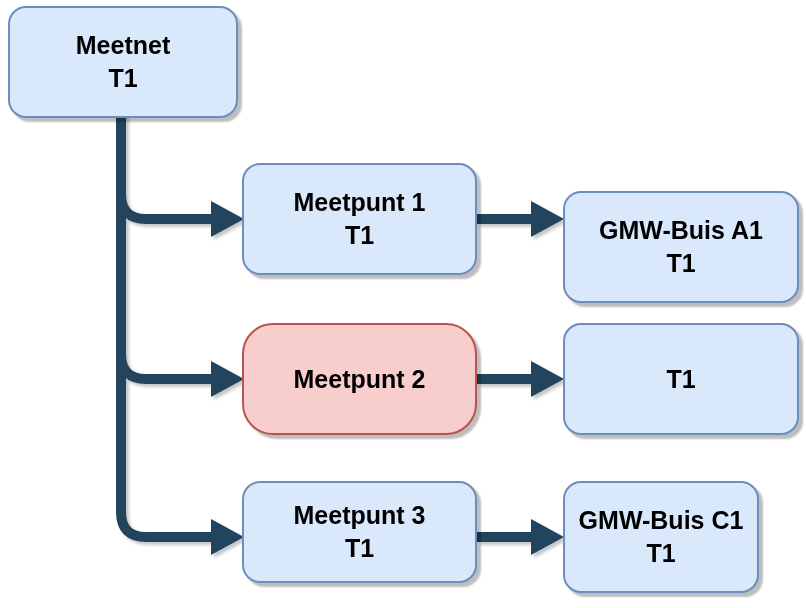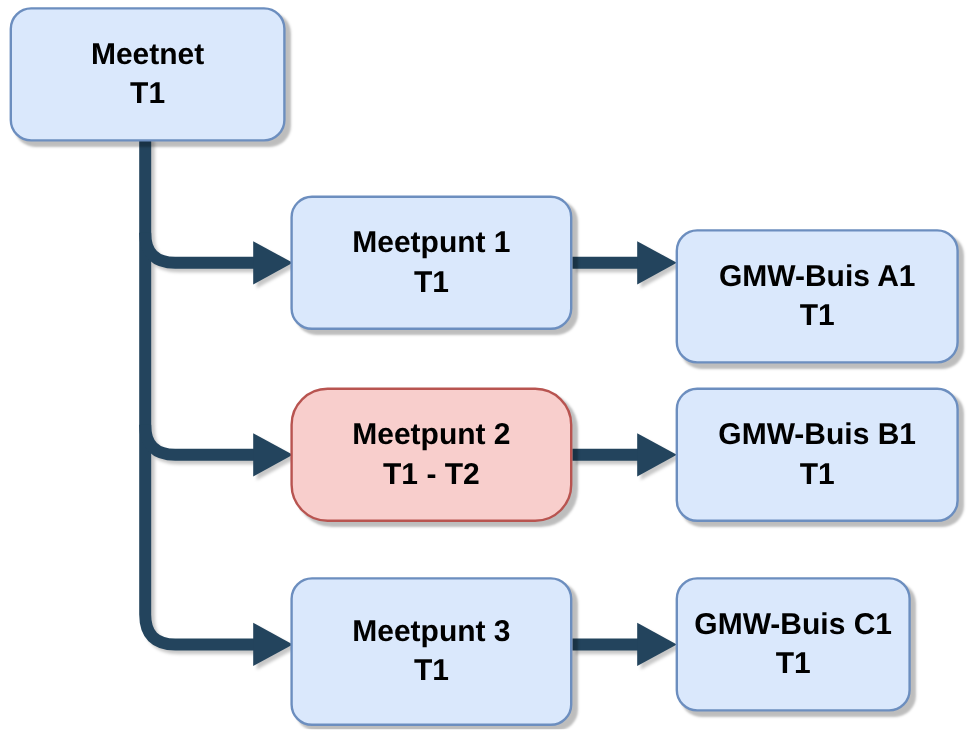--- a/index.html
+++ b/index.html
@@ -57,21 +57,21 @@
     border-color: var(--node-border-blue, #6c8ebf);
   }
   .node.red {
     background: var(--node-fill-red, #f8cecc);
     border-color: var(--node-border-red, #b85450);
     border-radius: 31px;
   }
   .n-meetnet { left: 8px;   top: 6px;   width: 230px; height: 112px; }
   .n-mp1     { left: 242px; top: 163px; width: 235px; height: 112px; align-items: center; }
   .n-mp2     { left: 242px; top: 323px; width: 235px; height: 112px; }
-  .n-mp3     { left: 242px; top: 481px; width: 235px; height: 124px; }
+  .n-mp3     { left: 242px; top: 481px; width: 235px; height: 102px; }
   .n-gmw-a1  { left: 563px; top: 163px; width: 236px; height: 112px; margin-top: 28px; }
   .n-gmw-b1  { left: 563px; top: 323px; width: 236px; height: 112px; }
   .n-gmw-c1  { left: 563px; top: 481px; width: 196px; height: 112px; }
 </style>
 </head>
 <body>
 
 <div class="canvas">
 
   <svg class="edge-layer" width="806" height="608" viewBox="0 0 806 608">
@@ -102,35 +102,33 @@
     <div>T1</div>
   </div>
 
   <div class="node blue n-mp1">
     <div>Meetpunt 1</div>
     <div>T1</div>
   </div>
 
   <div class="node red n-mp2">
     <div>Meetpunt 2</div>
-    <div>T1 - T2</div>
   </div>
 
   <div class="node blue n-mp3">
     <div>Meetpunt 3</div>
     <div>T1</div>
   </div>
 
   <div class="node blue n-gmw-a1">
     <div>GMW-Buis A1</div>
     <div>T1</div>
   </div>
 
   <div class="node blue n-gmw-b1">
-    <div>GMW-Buis B1</div>
     <div>T1</div>
   </div>
 
   <div class="node blue n-gmw-c1">
     <div>GMW-Buis C1</div>
     <div>T1</div>
   </div>
 
 </div>
 

